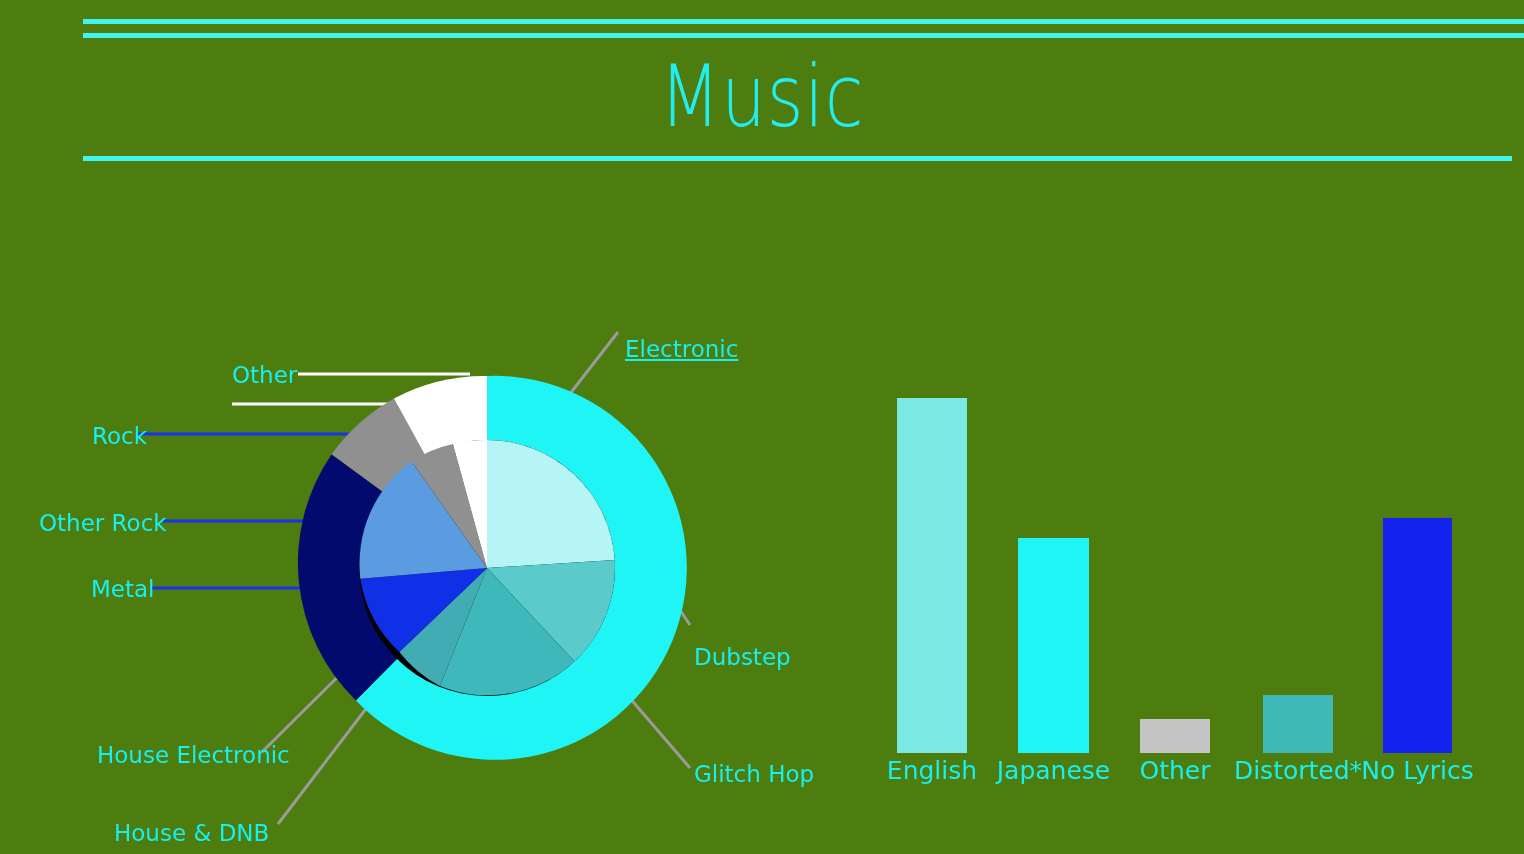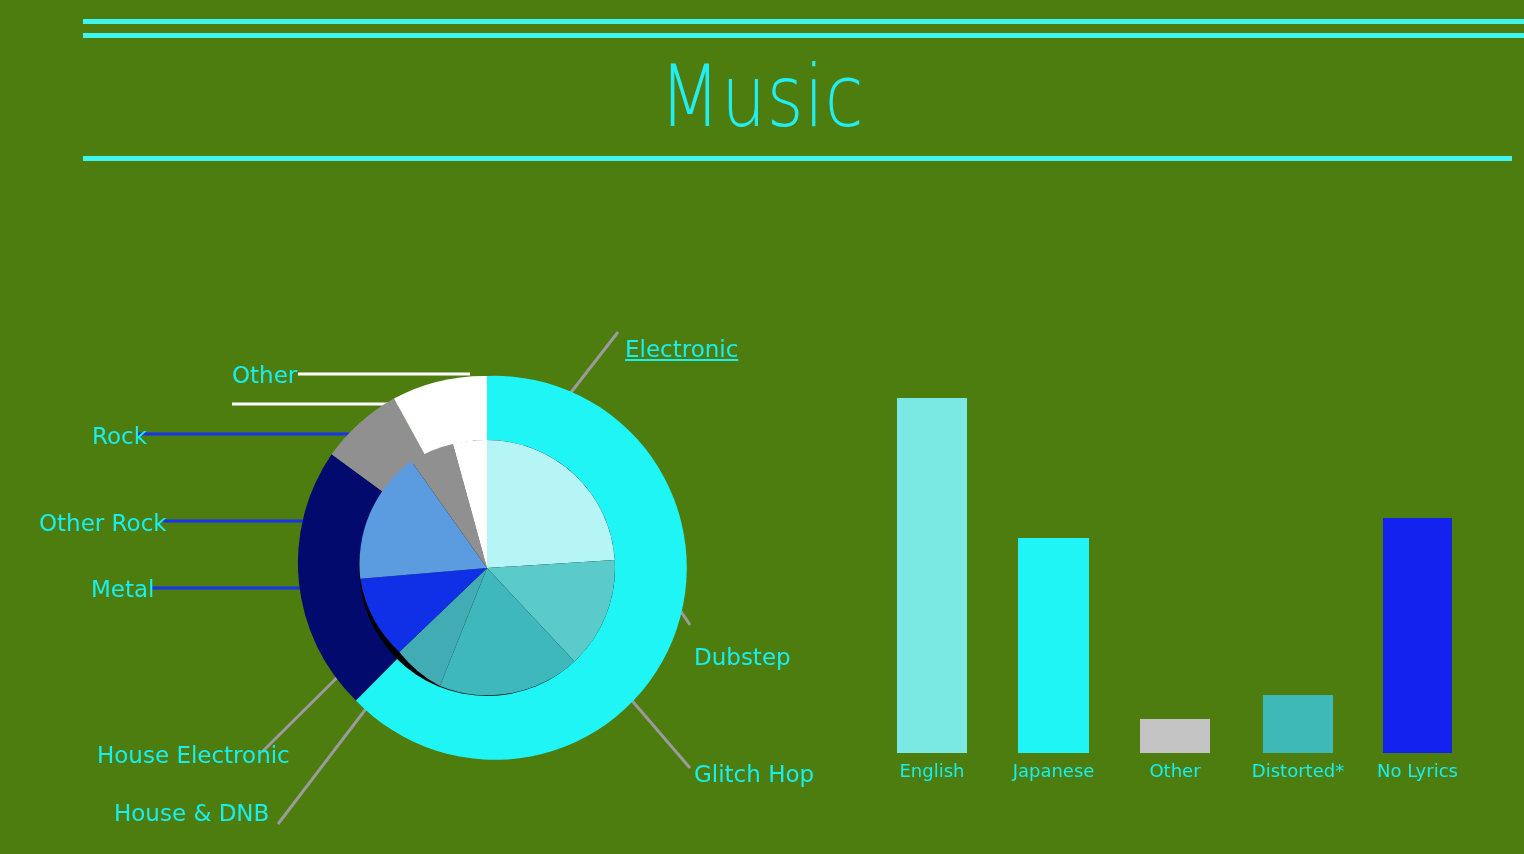--- a/index.html
+++ b/index.html
@@ -75,40 +75,40 @@
     white-space: nowrap;
     font-family: "DejaVu Sans", sans-serif;
   }
   #label-electronic       { left: 625px; top: 336px; text-decoration: underline; }
   #label-other            { left: 232px; top: 362px; }
   #label-both             { left: 2px;   top: 393px; }
   #label-rock             { left: 92px;  top: 423px; }
   #label-other-rock       { left: 39px;  top: 510px; }
   #label-metal            { left: 91px;  top: 576px; }
   #label-other-electronic { left: 97px;  top: 742px; }
-  #label-house-dnb        { left: 114px; top: 800px; }
+  #label-house-dnb        { left: 114px; top: 820px; }
   #label-dubstep          { left: 694px; top: 616px; margin-top: 28px; }
   #label-glitch-hop       { left: 694px; top: 761px; }
 
   
   #bars {
     position: absolute;
     left: 860px;
     top: 380px;
     width: 620px;
     height: 380px;
   }
   .bar {
     position: absolute;
     bottom: 0;
   }
   .bar-label {
     position: absolute;
     top: 757px;
-    font-size: 18px;
+    font-size: 25px;
     line-height: 28px;
     color: #18EFEF;
     white-space: nowrap;
     text-align: center;
     font-family: "DejaVu Sans", sans-serif;
   }
 </style>
 </head>
 <body>
 

